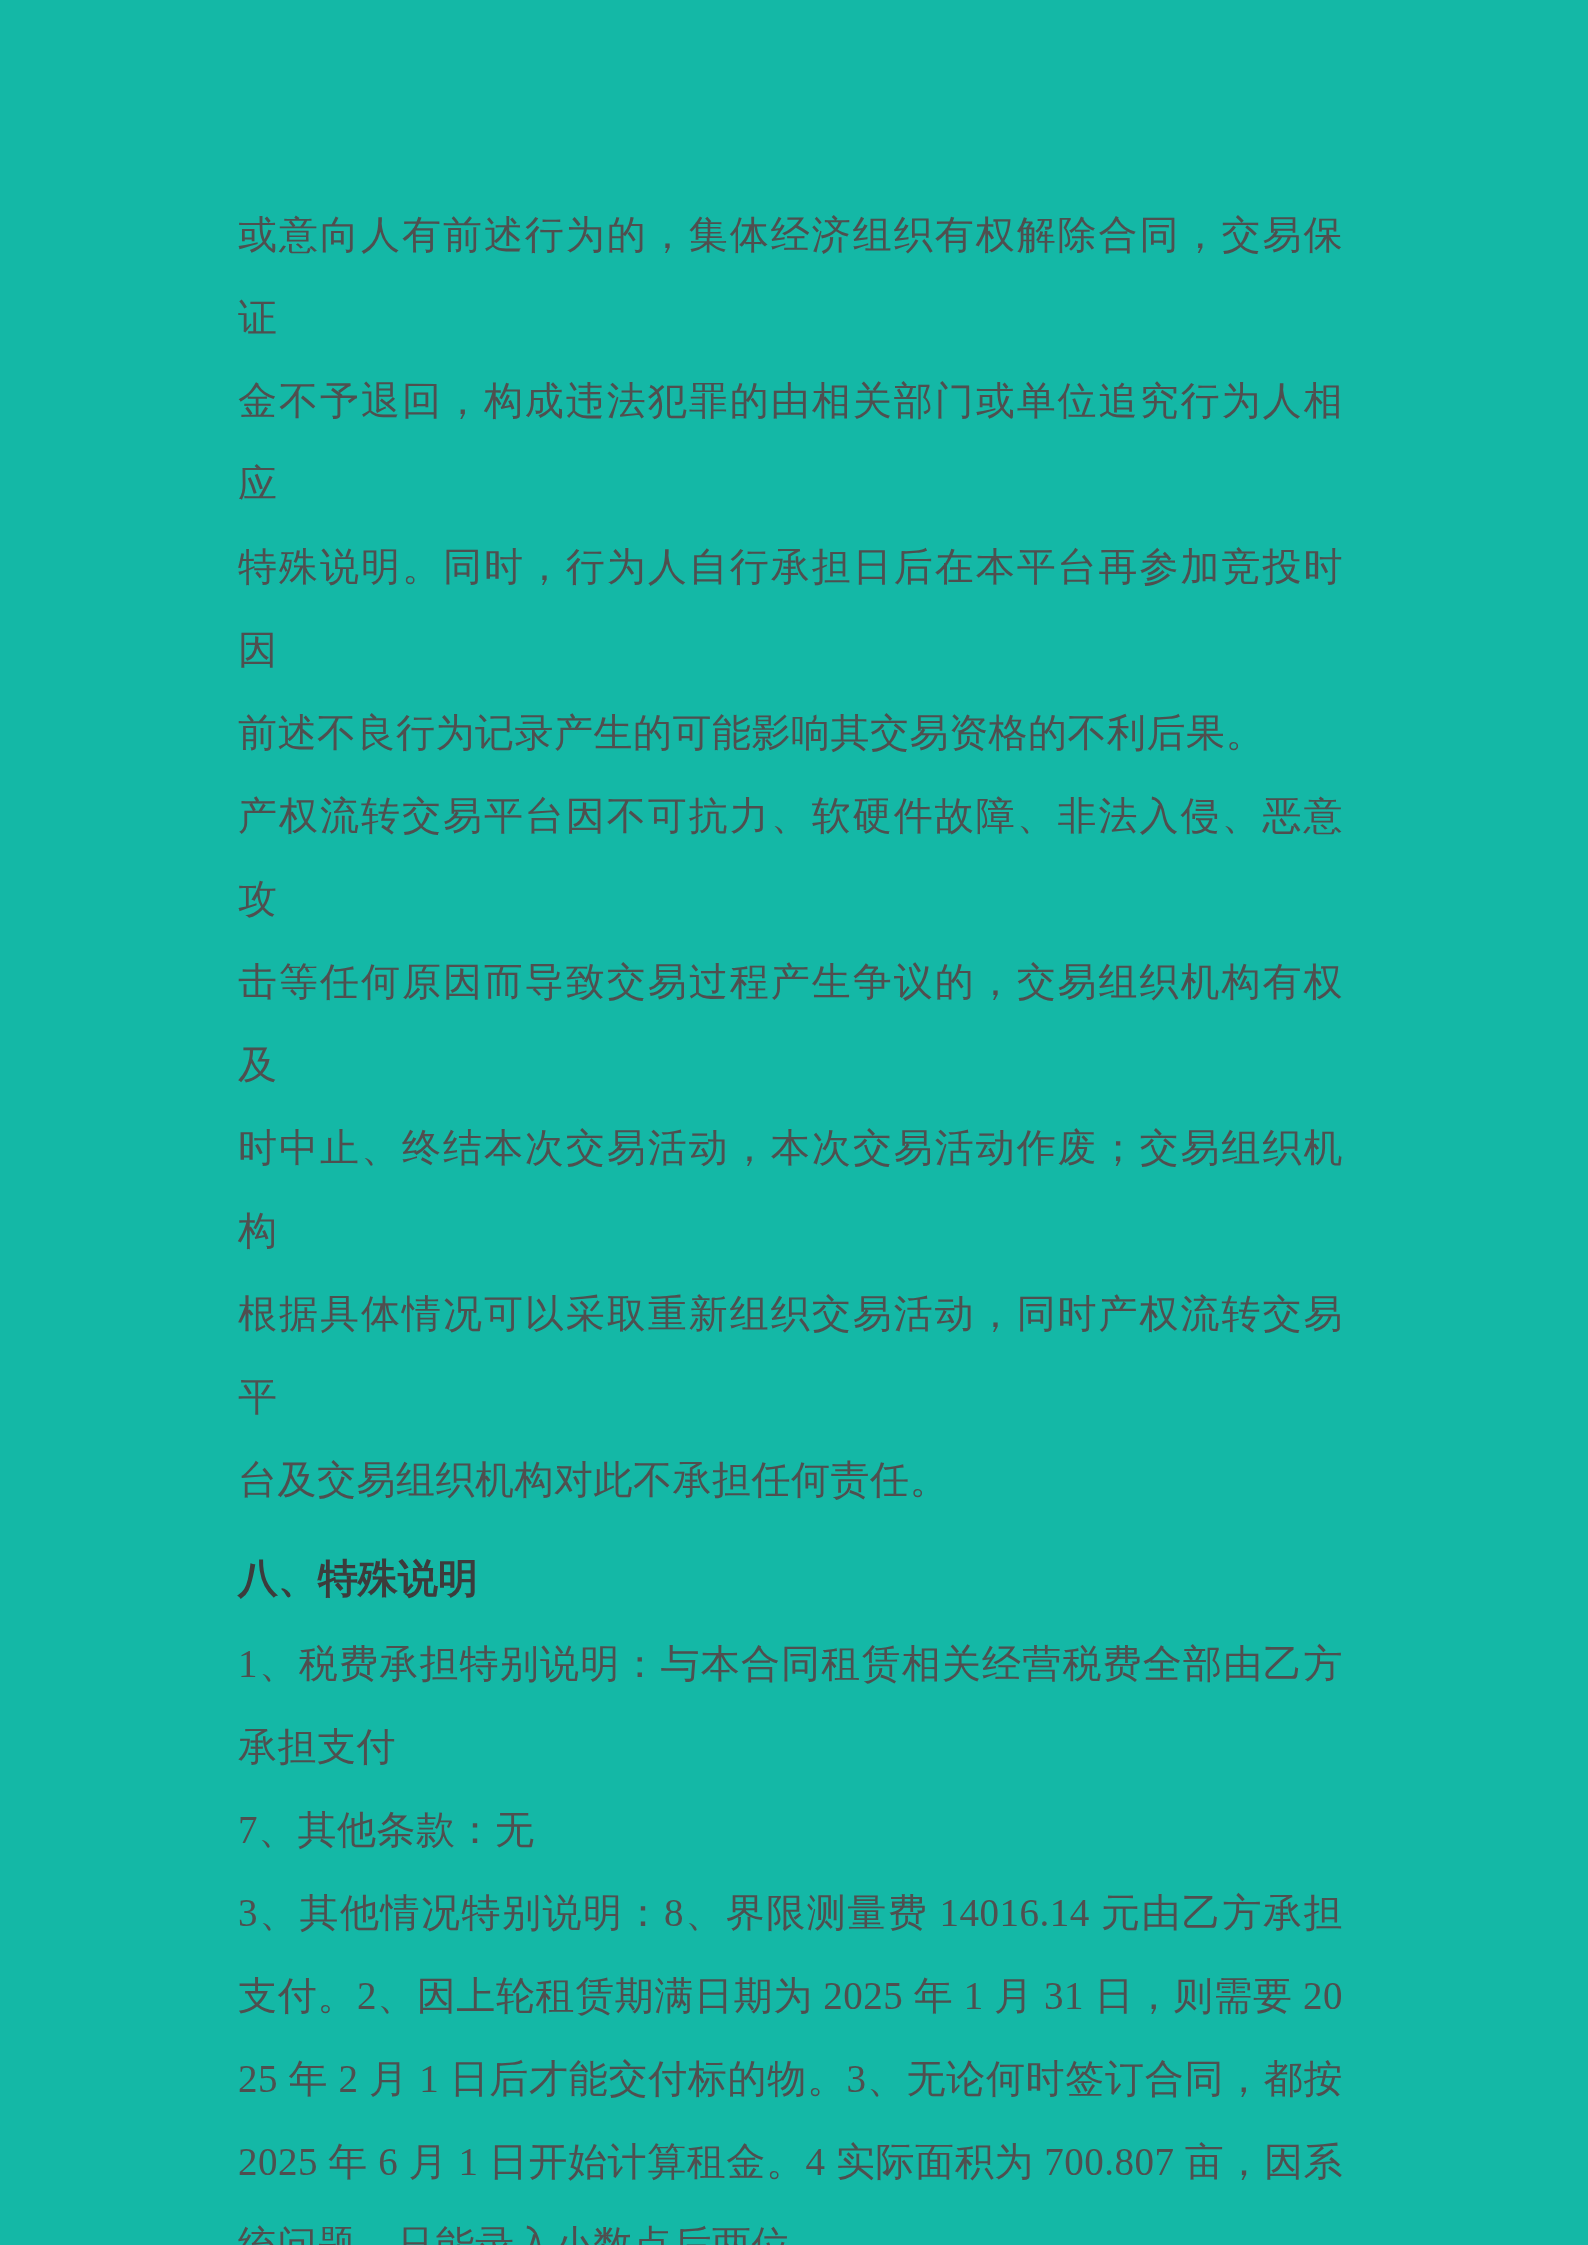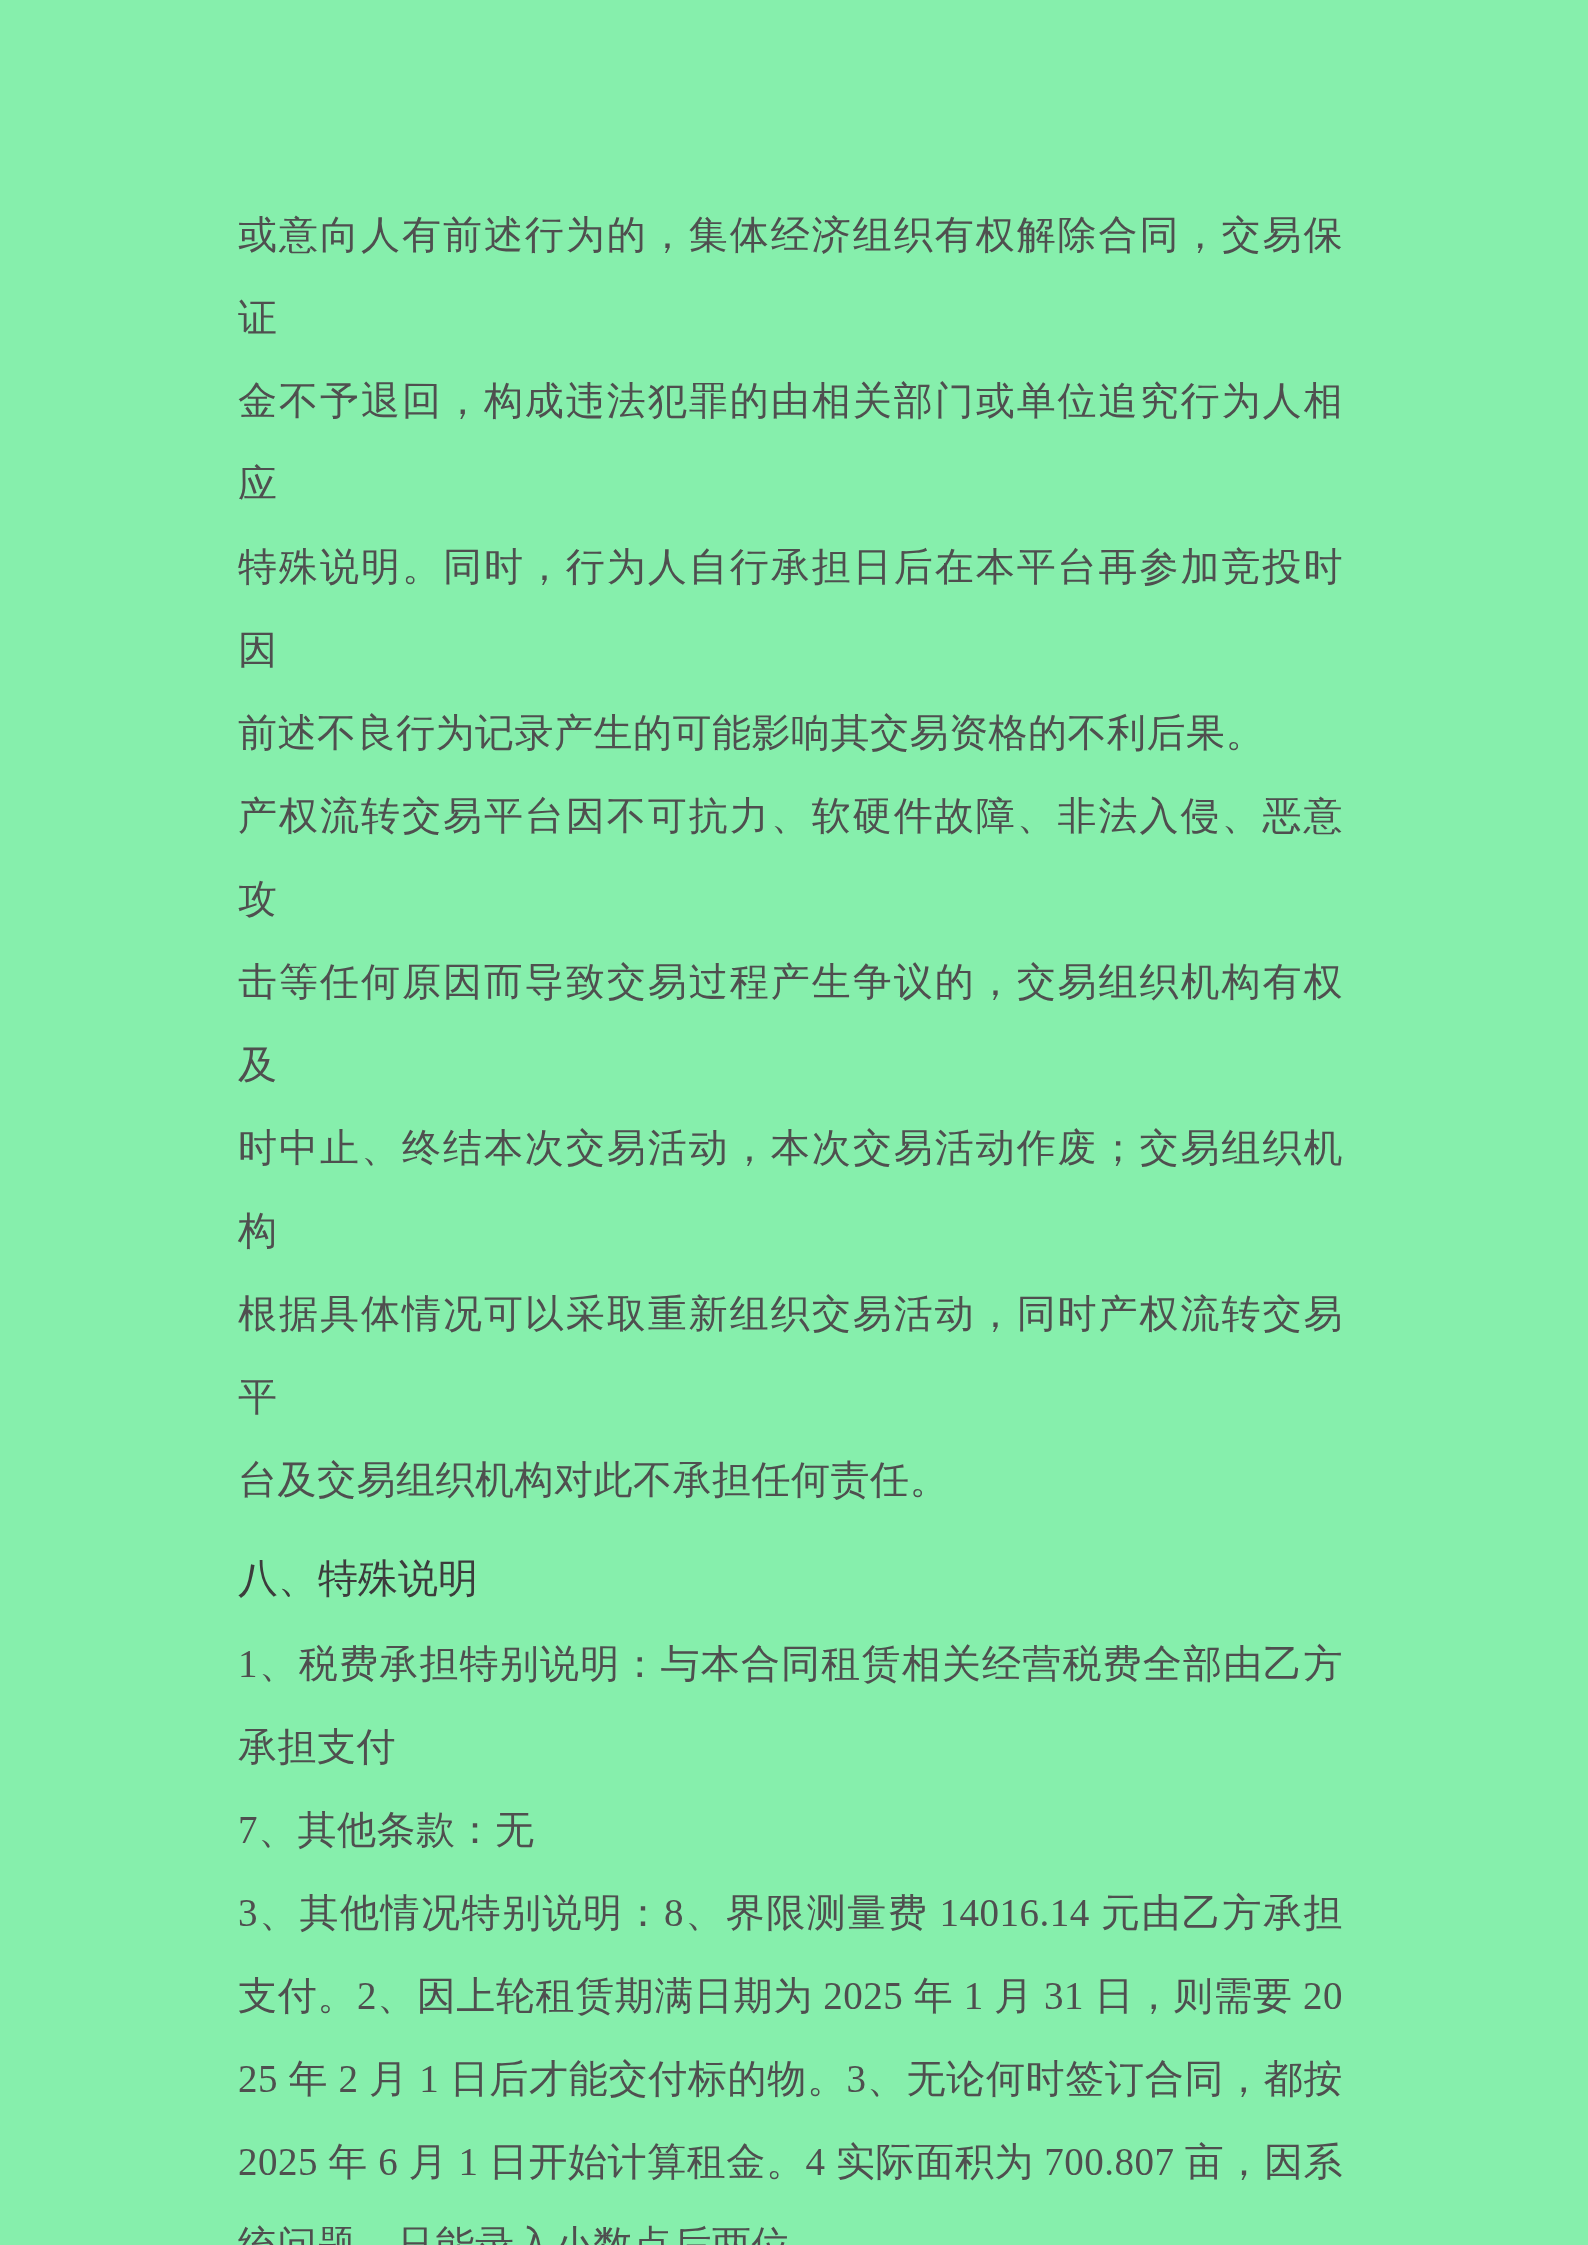--- a/index.html
+++ b/index.html
@@ -4,21 +4,21 @@
 <style>
   html, body {
     margin: 0;
     padding: 0;
     background: #ffffff;
   }
   .page {
     position: relative;
     width: 1588px;
     height: 2245px;
-    background: #86efac;
+    background: #14b8a6;
     overflow: hidden;
     font-family: "Liberation Serif", "DejaVu Serif", serif;
   }
   .content {
     position: absolute;
     left: 238px;
     top: 193px;
     width: 1105px;
   }
   .line {
@@ -27,21 +27,21 @@
     color: #4f4f4f;
     text-align: justify;
     text-align-last: justify;
     letter-spacing: 0.5px;
   }
   .line.end {
     text-align-last: left;
   }
   .heading {
     font-size: 40px;
-    font-weight: normal;
+    font-weight: bold;
     color: #3c3c3c;
     line-height: 83px;
     margin: 16px 0 2px 0;
     text-align: left;
   }
 </style>
 </head>
 <body>
 
 <div class="page">

